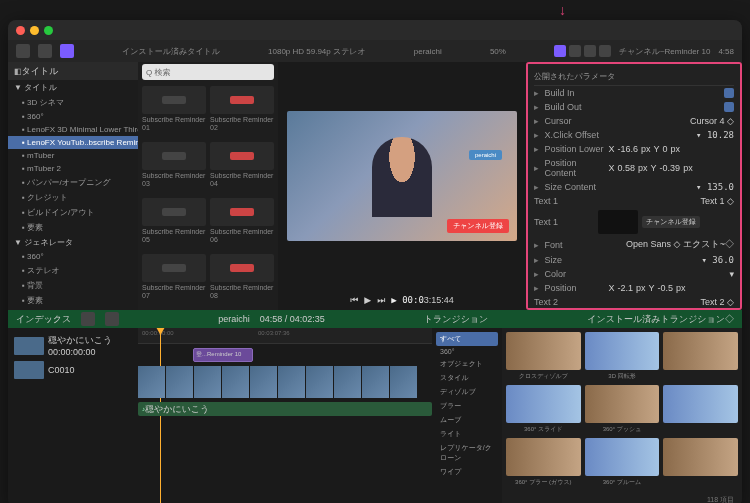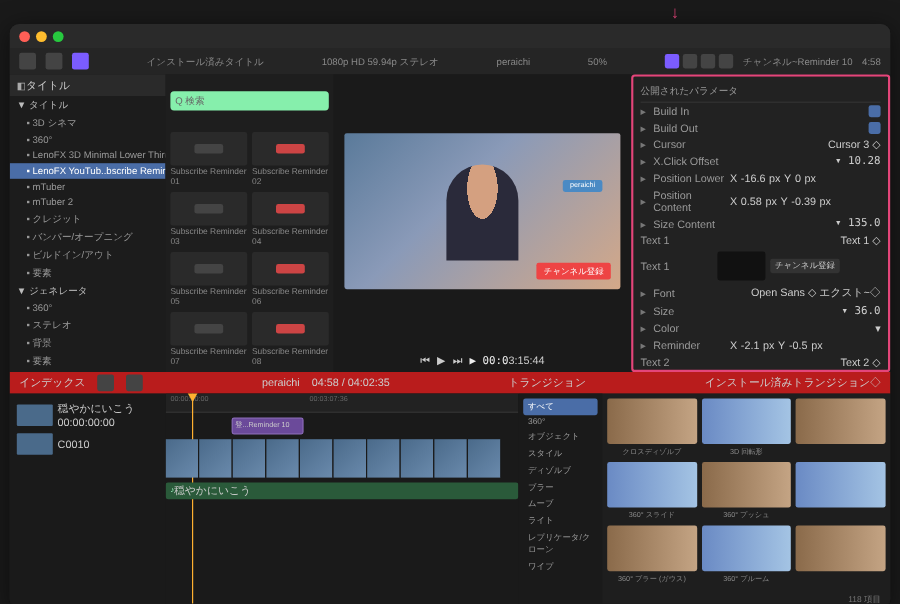--- a/index.html
+++ b/index.html
@@ -14,21 +14,21 @@
 .tb-spacer{flex:1}
 .tb-text{color:#888;font-size:8px}
 .main{display:flex;height:248px}
 .left-panel{width:130px;background:#1c1c1c;display:flex;flex-direction:column}
 .lp-header{height:18px;background:#2a2a2a;display:flex;align-items:center;padding:0 6px;font-size:8px;color:#aaa}
 .lp-list{flex:1;overflow:hidden}
 .lp-item{padding:2px 6px 2px 14px;font-size:8px;color:#999;cursor:pointer;white-space:nowrap;overflow:hidden}
 .lp-item.sel{background:#4a6da7;color:#fff}
 .lp-item.h{color:#bbb;padding-left:6px}
 .browser{width:140px;background:#1e1e1e;display:flex;flex-direction:column}
-.br-search{height:16px;background:#86efac;margin:14px 4px;border-radius:3px;display:flex;align-items:center;padding:0 4px;font-size:8px;color:#666}
+.br-search{height:16px;background:#e5e5e5;margin:2px 4px;border-radius:3px;display:flex;align-items:center;padding:0 4px;font-size:8px;color:#666}
 .br-grid{display:grid;grid-template-columns:1fr 1fr;gap:4px;padding:4px;flex:1}
 .br-cell{display:flex;flex-direction:column;gap:2px}
 .br-thumb{height:28px;background:#2a2a2a;border-radius:2px;display:flex;align-items:center;justify-content:center}
 .br-btn{width:24px;height:8px;background:#444;border-radius:2px}
 .br-btn.red{background:#c44}
 .br-label{font-size:7px;color:#888;line-height:1.1}
 .viewer{flex:1;background:#1a1a1a;display:flex;flex-direction:column}
 .vw-frame{flex:1;display:flex;align-items:center;justify-content:center;padding:8px}
 .vw-video{width:230px;height:130px;background:linear-gradient(135deg,#5a7a9a 0%,#8a9ab8 40%,#d4a888 100%);border-radius:2px;position:relative;overflow:hidden}
 .vw-person{position:absolute;left:50%;top:20%;transform:translateX(-50%);width:60px;height:80px;background:radial-gradient(ellipse at 50% 25%,#d4a080 0% 30%,#2a2a3a 30%);border-radius:30px 30px 0 0}
@@ -45,21 +45,21 @@
 .insp-row{display:flex;align-items:center;padding:2px 0;gap:4px;font-size:7.5px}
 .insp-label{flex:0 0 60px;color:#999}
 .insp-val{flex:1;text-align:right;color:#ccc}
 .insp-val.num{font-family:monospace}
 .insp-chk{width:10px;height:10px;background:#4a6da7;border-radius:2px}
 .insp-tri{color:#777;margin-right:2px}
 .insp-xy{display:flex;gap:3px;font-size:7px}
 .insp-thumb{width:40px;height:24px;background:#111;border-radius:2px}
 .insp-fieldtext{background:#333;padding:1px 4px;border-radius:2px;font-size:7px}
 .timeline-area{height:200px;background:#1c1c1c;display:flex;flex-direction:column}
-.tl-header{height:18px;background:#b91c1c;display:flex;align-items:center;padding:0 8px;gap:10px;font-size:8px}
+.tl-header{height:18px;background:#14532d;display:flex;align-items:center;padding:0 8px;gap:10px;font-size:8px}
 .tl-spacer{flex:1}
 .tl-body{flex:1;display:flex}
 .tl-index{width:130px;background:#1a1a1a;padding:4px}
 .idx-row{display:flex;gap:4px;padding:2px;align-items:center;font-size:7px;color:#888}
 .idx-thumb{width:30px;height:18px;background:#4a6a8a;border-radius:1px}
 .tl-tracks{flex:1;position:relative;background:#1a1a1a;overflow:hidden}
 .tl-ruler{height:16px;background:#222;border-bottom:1px solid #333;position:relative}
 .tl-ruler-mark{position:absolute;top:2px;font-size:6px;color:#666}
 .tl-playhead{position:absolute;top:0;bottom:0;width:1px;background:#ffb030;left:22px}
 .tl-playhead::before{content:"";position:absolute;top:-1px;left:-4px;width:9px;height:8px;background:#ffb030;clip-path:polygon(0 0,100% 0,50% 100%)}
@@ -116,22 +116,22 @@
     <div class="left-panel">
       <div class="lp-header">◧ <span>タイトル</span></div>
       <div class="lp-list" id="lp-list">
           <div class="lp-item h">▼ タイトル</div>
           <div class="lp-item">▪ 3D シネマ</div>
           <div class="lp-item">▪ 360°</div>
           <div class="lp-item">▪ LenoFX 3D Minimal Lower Thirds</div>
           <div class="lp-item sel">▪ LenoFX YouTub..bscribe Reminder</div>
           <div class="lp-item">▪ mTuber</div>
           <div class="lp-item">▪ mTuber 2</div>
+          <div class="lp-item">▪ バンパー/オープニング</div>
           <div class="lp-item">▪ クレジット</div>
-          <div class="lp-item">▪ バンパー/オープニング</div>
           <div class="lp-item">▪ ビルドイン/アウト</div>
           <div class="lp-item">▪ 要素</div>
           <div class="lp-item h">▼ ジェネレータ</div>
           <div class="lp-item">▪ 360°</div>
           <div class="lp-item">▪ ステレオ</div>
           <div class="lp-item">▪ 背景</div>
           <div class="lp-item">▪ 要素</div>
         </div>
     </div>
 
@@ -217,21 +217,21 @@
             </div>
             <div class="insp-row">
               <span class="insp-tri">▸</span>
               <span class="insp-label">Build Out</span>
               <span class="insp-val"></span>
               <div class="insp-chk"></div>
             </div>
             <div class="insp-row">
               <span class="insp-tri">▸</span>
               <span class="insp-label">Cursor</span>
-              <span class="insp-val">Cursor 3 ◇</span>
+              <span class="insp-val">Cursor 4 ◇</span>
             </div>
             <div class="insp-row">
               <span class="insp-tri">▸</span>
               <span class="insp-label">X.Click Offset</span>
               <span class="insp-val num">▾ 10.28</span>
             </div>
             <div class="insp-row">
               <span class="insp-tri">▸</span>
               <span class="insp-label">Position Lower</span>
               <span class="insp-xy">
@@ -279,21 +279,21 @@
               <span class="insp-label">Size</span>
               <span class="insp-val num">▾ 36.0</span>
             </div>
             <div class="insp-row">
               <span class="insp-tri">▸</span>
               <span class="insp-label">Color</span>
               <span class="insp-val">▾</span>
             </div>
             <div class="insp-row">
               <span class="insp-tri">▸</span>
-              <span class="insp-label">Reminder</span>
+              <span class="insp-label">Position</span>
               <span class="insp-xy">
                 <span>X</span>
                 <span class="num">-2.1</span>
                 <span>px</span>
                 <span>Y</span>
                 <span class="num">-0.5</span>
                 <span>px</span>
               </span>
             </div>
             <div class="insp-row">

